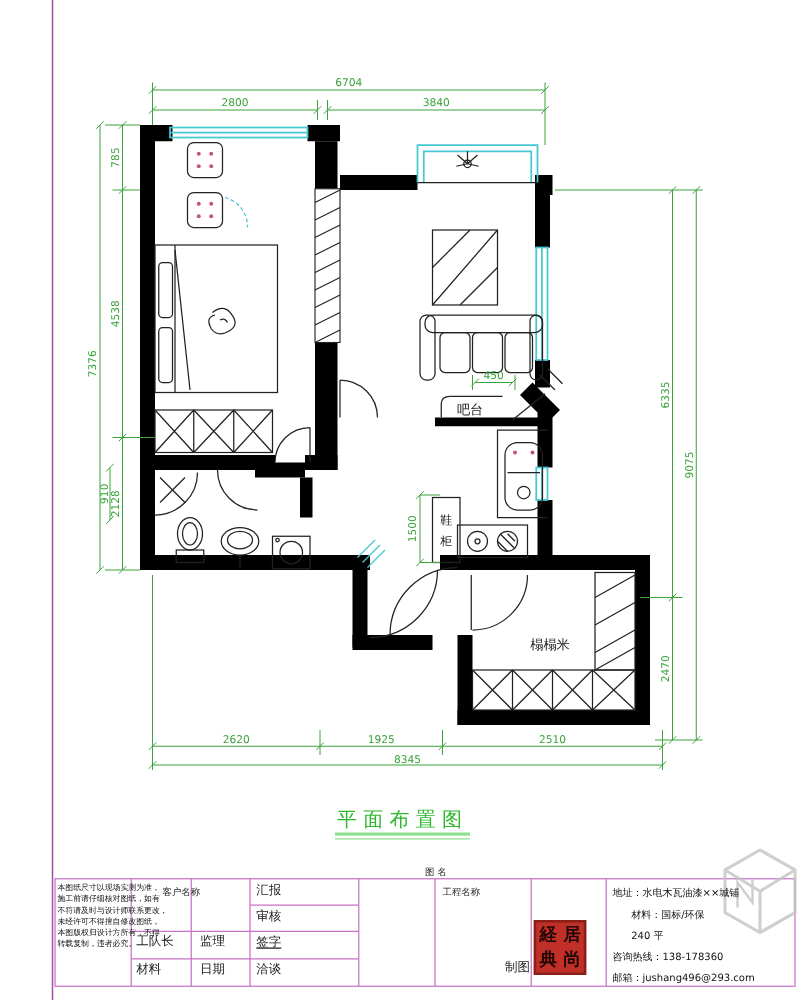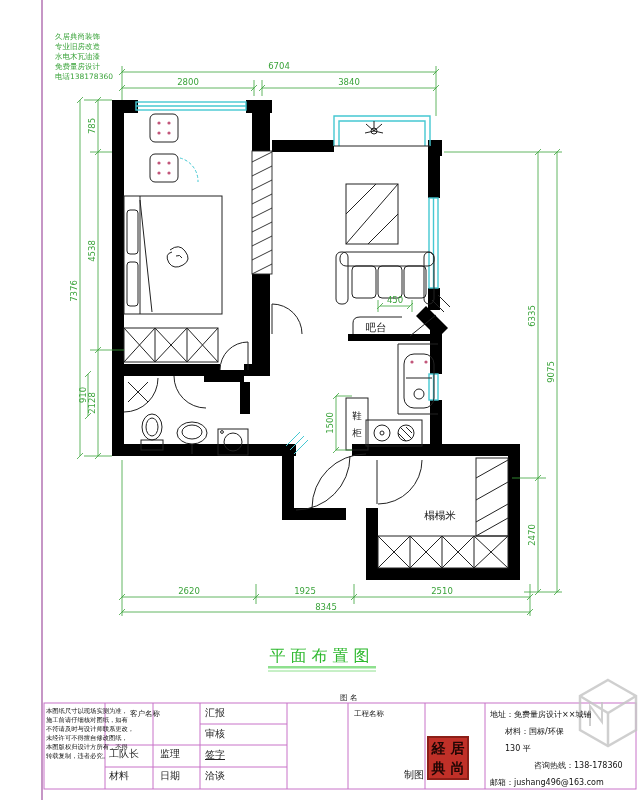--- a/index.html
+++ b/index.html
@@ -290,25 +290,20 @@
       <line x1="200" y1="724" x2="287" y2="724"></line>
     </g>
 
     <g stroke="#c4c4c4" stroke-width="2.5" fill="none" opacity="0.8">
       <polygon points="608,680 636,696 636,730 608,746 580,730 580,696"></polygon>
       <path d="M580,696 L608,713 L636,696 M608,713 L608,746"></path>
       <path d="M590,726 V706 L602,722 V702" stroke-width="2"></path>
     </g>
   </svg>
 
-  <div class="abs stamp">久居典尚装饰
-专业旧房改造
-水电木瓦油漆
-免费量房设计
-电话138178360</div>
 
   <div class="abs notes">本图纸尺寸以现场实测为准，
 施工前请仔细核对图纸，如有
 不符请及时与设计师联系更改，
 未经许可不得擅自修改图纸，
 本图版权归设计方所有，不得
 转载复制，违者必究。</div>
 
   <div class="abs tb-label" style="left:130px;top:710px;font-size:7.5px;">客户名称</div>
   <div class="abs tb-label" style="left:109px;top:750px;">工队长</div>
@@ -323,19 +318,19 @@
   <div class="abs tb-label" style="left:354px;top:710px;font-size:7.5px;">工程名称</div>
   <div class="abs tb-label" style="left:404px;top:771px;">制图</div>
 
   <div class="abs seal">
     <span>経</span>
     <span>居</span>
     <span>典</span>
     <span>尚</span>
   </div>
 
-  <div class="abs contact" style="left:490px;top:710px;">地址：免费量房设计××城铺</div>
+  <div class="abs contact" style="left:490px;top:710px;">地址：水电木瓦油漆××城铺</div>
   <div class="abs contact" style="left:505px;top:727px;">材料：国标/环保</div>
-  <div class="abs contact" style="left:505px;top:744px;">130 平</div>
-  <div class="abs contact" style="left:490px;top:761px;margin-left:44px;">咨询热线：138-178360</div>
-  <div class="abs contact" style="left:490px;top:778px;">邮箱：jushang496@163.com</div>
+  <div class="abs contact" style="left:505px;top:744px;">240 平</div>
+  <div class="abs contact" style="left:490px;top:761px;">咨询热线：138-178360</div>
+  <div class="abs contact" style="left:490px;top:778px;">邮箱：jushang496@293.com</div>
 
 </div>
 
 </body></html>

